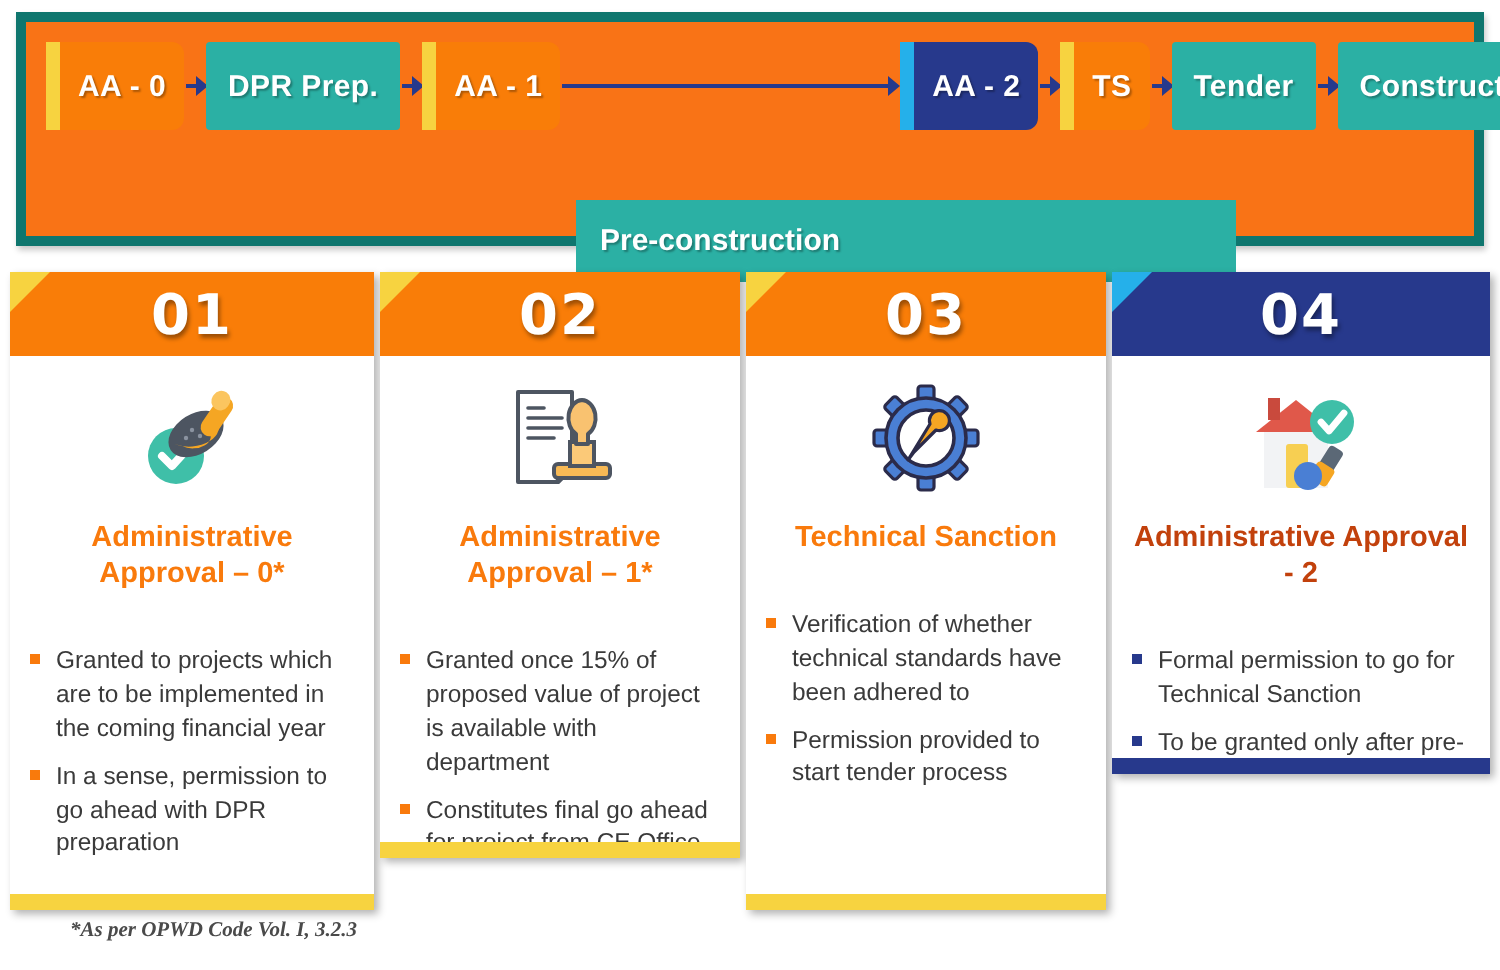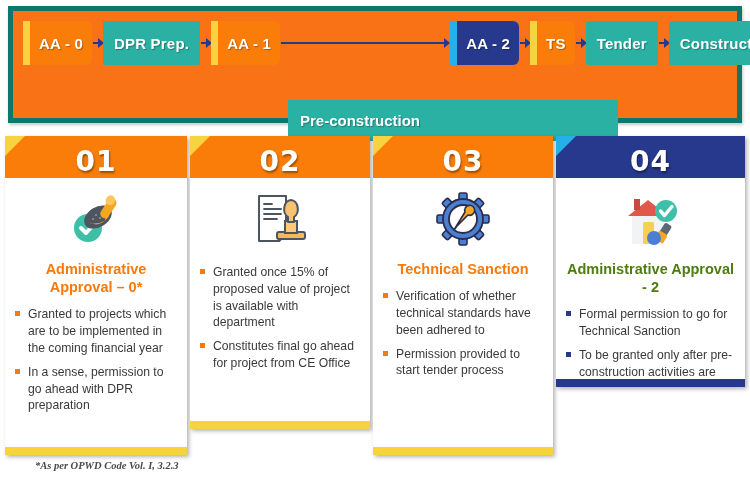--- a/index.html
+++ b/index.html
@@ -99,21 +99,21 @@
     overflow:hidden;
   }
   #card-1{left:5px;  width:182px; height:319px;}
   #card-2{left:190px;width:180px; height:293px;}
   #card-3{left:373px;width:180px; height:319px;}
   #card-4{left:556px;width:189px; height:251px;}
 
   .card-header{
     position:relative;
     height:42px;
-    display:flex;align-items:flex-end;justify-content:center;
+    display:flex;align-items:center;justify-content:center;
   }
   .card-header.orange{background:#f97d08;}
   .card-header.navy{background:#27398c;}
   .corner{
     position:absolute;left:0;top:0;
     width:0;height:0;
     border-top:20px solid #f7d340;
     border-right:20px solid transparent;
   }
   .corner.blue{border-top-color:#25b0ea;}
@@ -132,25 +132,25 @@
     margin-top:8px;
   }
   .card-title{
     text-align:center;
     font-weight:bold;
     font-size:14.5px;
     line-height:1.25;
     padding:6px 8px 0;
     color:#f97a0c;
   }
-  .card-title.navy{color:#4d7c0f;}
+  .card-title.navy{color:#c2410c;}
 
   .bullets{
     list-style:none;
-    margin:10px 0 0 0;
+    margin:26px 0 0 0;
     padding:0 8px 0 10px;
   }
   .bullets li{
     position:relative;
     padding-left:13px;
     margin-bottom:7px;
     font-size:12.2px;
     line-height:1.38;
     color:#3a3a3a;
   }
@@ -258,20 +258,21 @@
         <line x1="17" y1="14" x2="25" y2="14"></line>
         <line x1="17" y1="19" x2="34" y2="19"></line>
         <line x1="17" y1="24" x2="34" y2="24"></line>
         <line x1="17" y1="29" x2="30" y2="29"></line>
       </g>
       <rect x="30" y="42" width="28" height="7" rx="2" fill="#f7b955" stroke="#4d5561" stroke-width="2"></rect>
       <rect x="38" y="31" width="12" height="12" fill="#fbc978" stroke="#4d5561" stroke-width="2"></rect>
       <path d="M44 10 a7,9 0 0 1 3,17 v5 h-6 v-5 a7,9 0 0 1 3,-17 z" fill="#f9c270" stroke="#4d5561" stroke-width="2" stroke-linejoin="round"></path>
     </svg>
   </div>
+  <div class="card-title">Administrative Approval – 1*</div>
   <ul class="bullets">
     <li>Granted once 15% of proposed value of project is available with department</li>
     <li>Constitutes final go ahead for project from CE Office</li>
   </ul>
   <div class="card-footbar"></div>
 </div>
 
 <div class="card" id="card-3">
   <div class="card-header orange">
     <span class="corner"></span>

